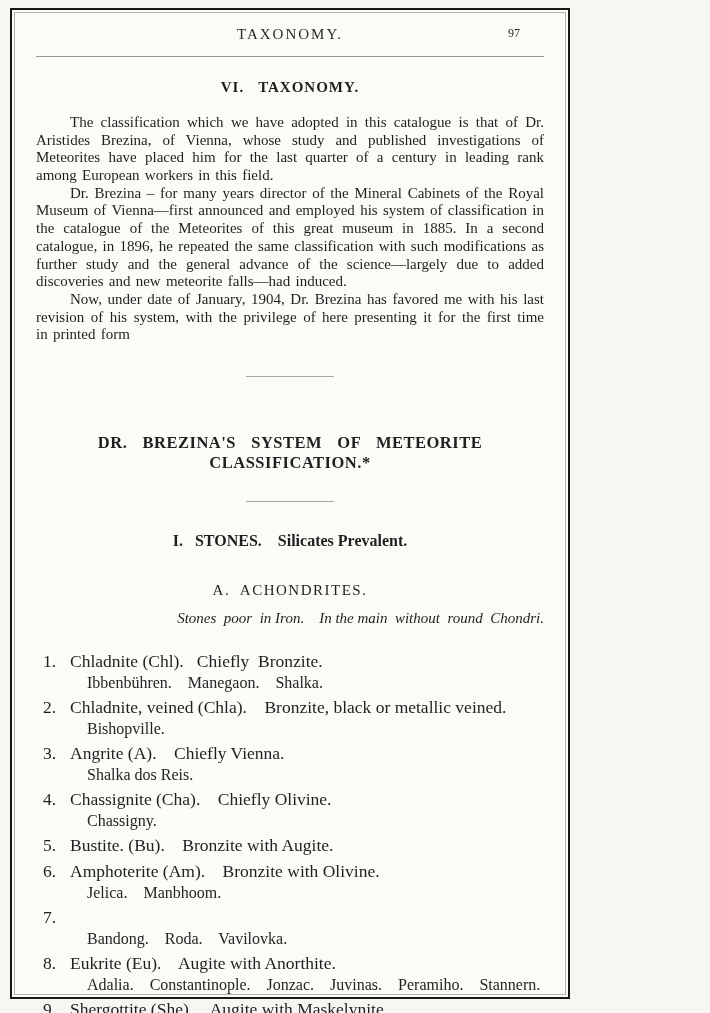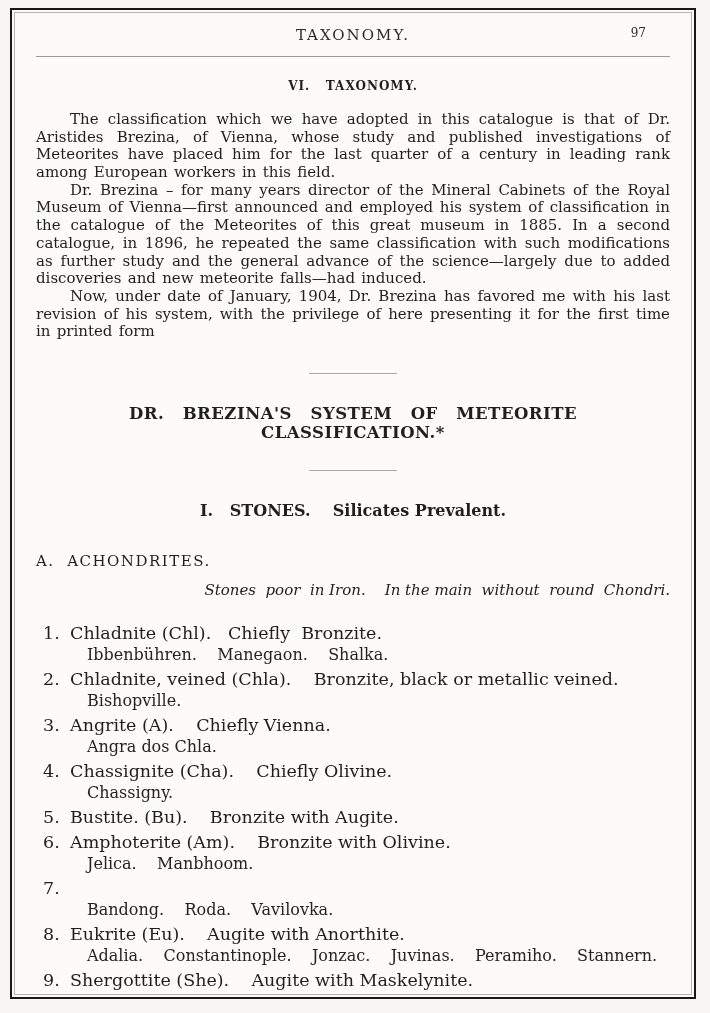--- a/index.html
+++ b/index.html
@@ -12,25 +12,26 @@
     background: #f7f6f2;
     position: relative;
     font-family: "DejaVu Serif", "Liberation Serif", serif;
     color: #1f1f1f;
     overflow: hidden;
   }
   .frame {
     position: absolute;
     left: 10px;
     top: 8px;
-    width: 686px;
+    width: 560px;
     height: 991px;
     border: 2.5px solid #171717;
     box-sizing: border-box;
     background: #fcfbf8;
+    font-family: Liberation Serif, serif;
   }
   .frame-inner {
     position: absolute;
     left: 2px;
     top: 2px;
     right: 2px;
     bottom: 2px;
     border: 1px solid #b3b2ad;
   }
   .content {
@@ -60,21 +61,21 @@
   }
   .header-rule {
     border: 0;
     border-top: 1.5px solid #9a9993;
     margin: 8px 0 0 0;
   }
   .chapter-heading {
     margin-top: 22px;
     text-align: center;
     font-weight: bold;
-    font-size: 12px;
+    font-size: 15px;
     letter-spacing: 1px;
     white-space: pre-wrap;
   }
   .intro {
     margin-top: 18px;
   }
   .intro p {
     margin: 0;
     font-size: 15px;
     line-height: 1.18;
@@ -82,21 +83,21 @@
     text-indent: 34px;
     word-spacing: 1.5px;
   }
   .rule-short {
     width: 88px;
     border: 0;
     border-top: 1px solid #a8a7a1;
     margin: 32px auto 0 auto;
   }
   .section-title {
-    margin-top: 30px;
+    margin-top: 56px;
     text-align: center;
     font-weight: bold;
     font-size: 16.5px;
     letter-spacing: 0.5px;
     word-spacing: 3px;
     white-space: pre-wrap;
   }
   .rule-short-2 {
     width: 88px;
     border: 0;
@@ -105,21 +106,21 @@
   }
   .class-heading {
     margin-top: 30px;
     text-align: center;
     font-weight: bold;
     font-size: 16px;
     white-space: pre-wrap;
   }
   .group-heading {
     margin-top: 32px;
-    text-align: left;
+    text-align: center;
     font-size: 15px;
     letter-spacing: 1.5px;
     white-space: pre-wrap;
   }
   .group-motto {
     margin-top: 11px;
     text-align: right;
     font-style: italic;
     font-size: 15px;
     white-space: pre-wrap;
@@ -201,21 +202,21 @@
           <span class="item-title">Chladnite, veined (Chla).    Bronzite, black or metallic veined.</span>
         </div>
         <div class="item-examples">Bishopville.</div>
       </div>
 
       <div class="list-item">
         <div class="item-main">
           <span class="item-num">3.</span>
           <span class="item-title">Angrite (A).    Chiefly Vienna.</span>
         </div>
-        <div class="item-examples">Angra dos Chla.</div>
+        <div class="item-examples">Shalka dos Reis.</div>
       </div>
 
       <div class="list-item">
         <div class="item-main">
           <span class="item-num">4.</span>
           <span class="item-title">Chassignite (Cha).    Chiefly Olivine.</span>
         </div>
         <div class="item-examples">Chassigny.</div>
       </div>
 

